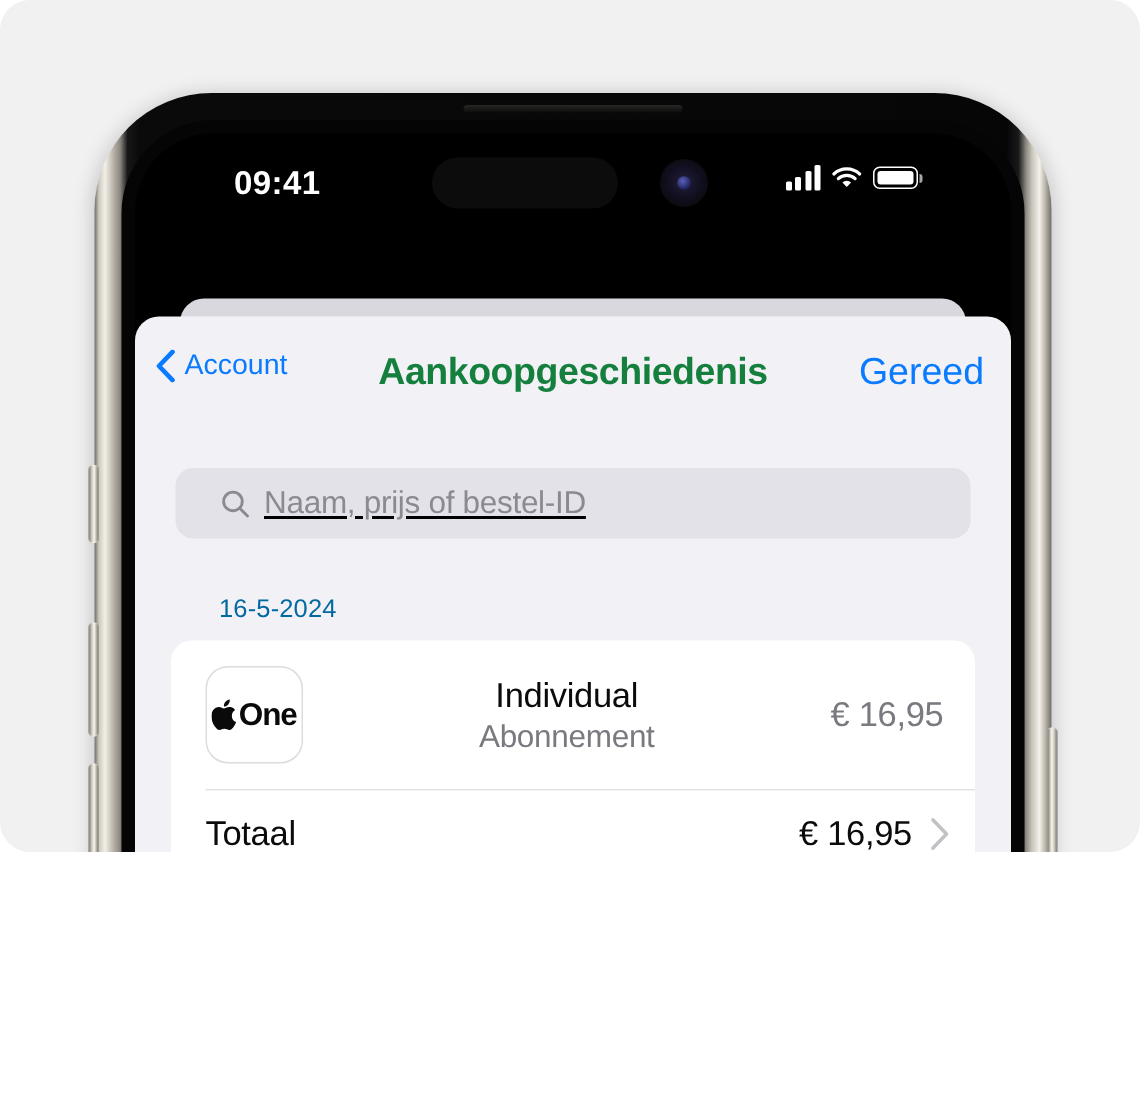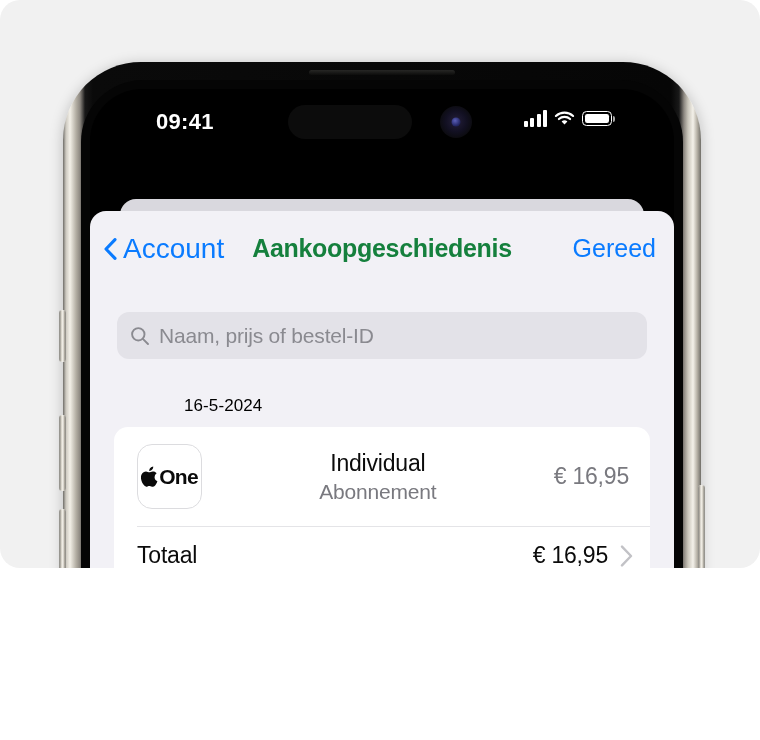--- a/index.html
+++ b/index.html
@@ -111,22 +111,22 @@
     position:absolute; left:0; right:0; top:122px; bottom:0;
     background:#f2f1f6; border-radius:16px 16px 0 0;
   }
 
   
   #nav {
     position:relative; height:72px;
   }
   #back-button {
     position:absolute; left:14px; top:22px;
-    display:flex; align-items:center; gap:6px;
-    color:#0a7bff; font-size:28px; cursor:pointer;
+    display:flex; align-items:flex-end; gap:6px;
+    color:#0a7bff; font-size:19px; cursor:pointer;
   }
   #chevron-back { display:block; width:13px; height:22px; }
   #nav-title {
     position:absolute; left:50%; top:23px; transform:translateX(-50%);
     font-size:25px; font-weight:700; color:#15803d; white-space:nowrap;
     letter-spacing:-.3px;
   }
   #done-button {
     position:absolute; right:18px; top:23px;
     font-size:25px; color:#0a7bff; cursor:pointer;margin-left:20px;
@@ -136,32 +136,33 @@
   #filter-line {
     text-align:center; font-size:20px; color:#000;
     padding-top:4px; letter-spacing:-.1px;
   }
   #filter-line .filter-value { color:#0a7bff; cursor:pointer; }
 
   
   #search-wrap { padding:29px 27px 0 27px; }
   #search-field {
     height:47px; background:#e3e2e8; border-radius:12px;
-    display:flex; align-items:center; gap:9px; padding:0 13px;
+    display:flex; align-items:center; gap:9px; padding:0 30px;
     cursor:text;
+    text-decoration:underline;
   }
   #search-icon { flex:0 0 auto; display:block; }
   #search-placeholder {
     font-size:21px; color:#8a8a90; letter-spacing:-.2px;
   }
 
   
   #date-header {
     padding:37px 0 11px 56px;
-    font-size:17px; color:#000000; letter-spacing:.1px;margin-left:38px;
+    font-size:17px; color:#0369a1; letter-spacing:.1px;
   }
 
   
   #purchase-card {
     margin:0 24px; background:#fff; border-radius:14px; overflow:hidden;
   }
   #purchase-row {
     display:flex; align-items:center; padding:17px 21px 17px 23px; gap:18px;text-align:center;
   }
   #app-icon {

